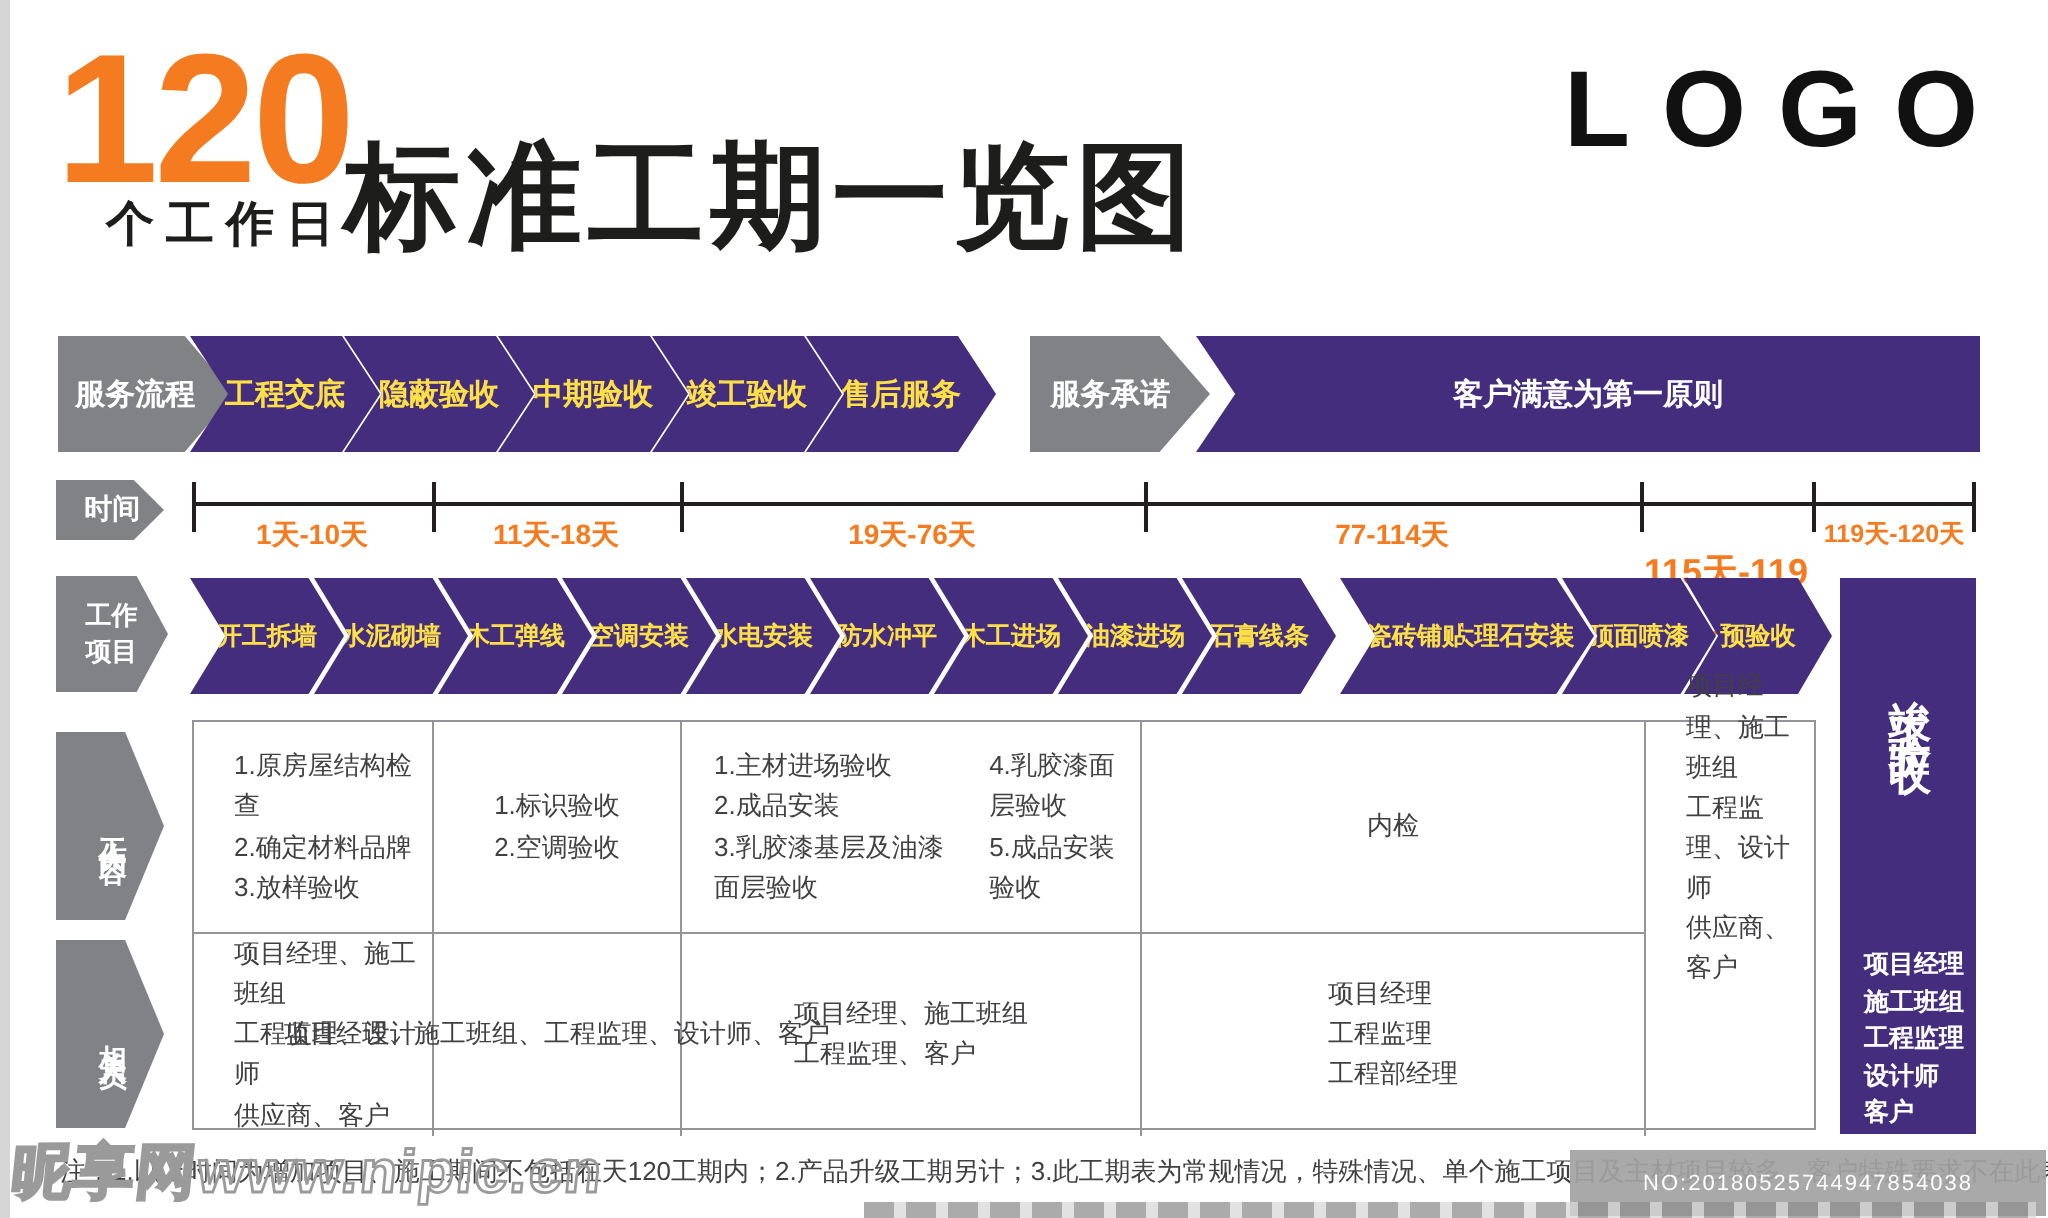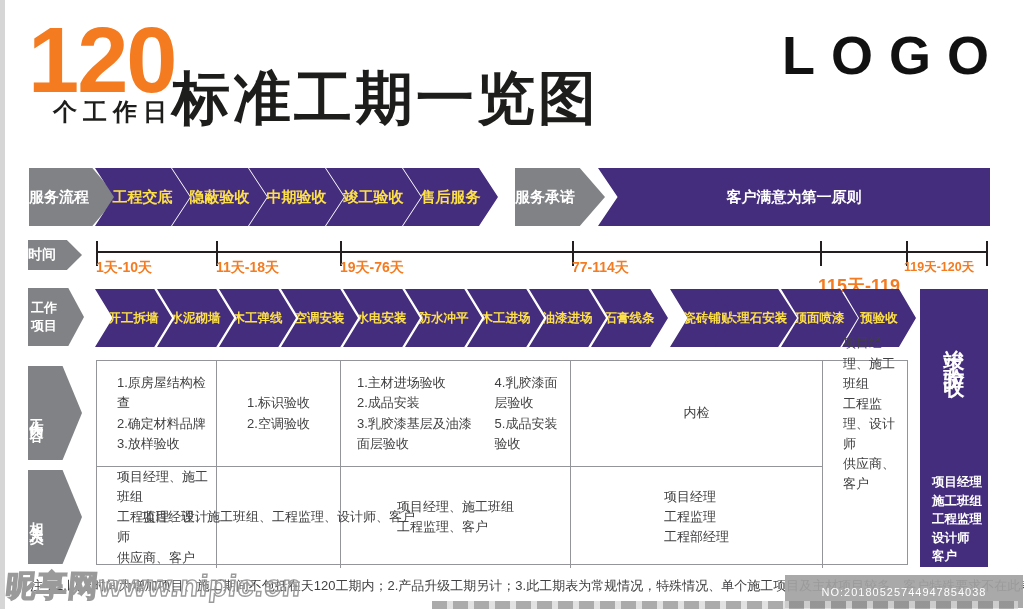--- a/index.html
+++ b/index.html
@@ -9,38 +9,38 @@
   
   .left-strip{position:absolute;left:0;top:0;width:5px;height:609px;background:#d6d6d6;}
 
   
   .days-number{position:absolute;left:28px;top:14px;font-size:92px;line-height:1;font-weight:800;color:#f47b20;letter-spacing:-2px;}
   .days-unit{position:absolute;left:53px;top:96px;font-size:24px;font-weight:700;color:#1d1d1b;letter-spacing:6px;}
   .main-title{position:absolute;left:172px;top:60px;font-size:58px;font-weight:900;color:#1d1d1b;letter-spacing:3px;}
   .logo{position:absolute;left:782px;top:24px;font-size:54px;font-weight:600;color:#111;letter-spacing:16px;}
 
   
-  .pent{position:absolute;background:#808285;color:#fff;display:flex;align-items:center;justify-content:flex-start;
+  .pent{position:absolute;background:#808285;color:#fff;display:flex;align-items:center;justify-content:flex-end;
         clip-path:polygon(0 0,72% 0,100% 50%,72% 100%,0 100%);}
   .pent .lbl{padding-right:22%;font-weight:700;text-align:center;}
   .chev{position:absolute;background:#452d7d;color:#fde047;display:flex;align-items:center;justify-content:center;
         clip-path:polygon(0 0,80% 0,100% 50%,80% 100%,0 100%,20% 50%);font-weight:700;}
   .chev3{clip-path:polygon(0 0,77% 0,100% 50%,77% 100%,0 100%,23% 50%);}
 
   
   .r1{top:168px;height:58px;}
   .r1.chev{width:95px;font-size:15px;}
   .promise-bar{position:absolute;left:598px;top:168px;width:392px;height:58px;background:#452d7d;color:#fff;
         display:flex;align-items:center;justify-content:center;font-size:15px;font-weight:700;
         clip-path:polygon(0 0,100% 0,100% 100%,0 100%,5% 50%);}
 
   
   .tl-line{position:absolute;left:96px;top:251px;width:892px;height:2px;background:#231f20;}
   .tick{position:absolute;top:241px;width:2px;height:25px;background:#231f20;}
-  .seg-label{position:absolute;top:259px;color:#f47b20;font-weight:700;font-size:14px;}
+  .seg-label{position:absolute;top:259px;color:#f47b20;font-weight:700;font-size:14px;text-align:center;}
 
   
   .r3{top:289px;height:58px;}
   .r3.chev{width:77px;font-size:12.5px;letter-spacing:0;}
 
   
   .final-block{position:absolute;left:920px;top:289px;width:68px;height:278px;background:#452d7d;color:#fff;}
   .final-title{position:absolute;left:50%;top:44px;transform:translateX(-50%);
         writing-mode:vertical-rl;text-orientation:upright;font-size:21px;font-weight:700;letter-spacing:9px;}
   .final-people{position:absolute;left:12px;top:184px;font-size:12.5px;line-height:18.5px;font-weight:600;}

